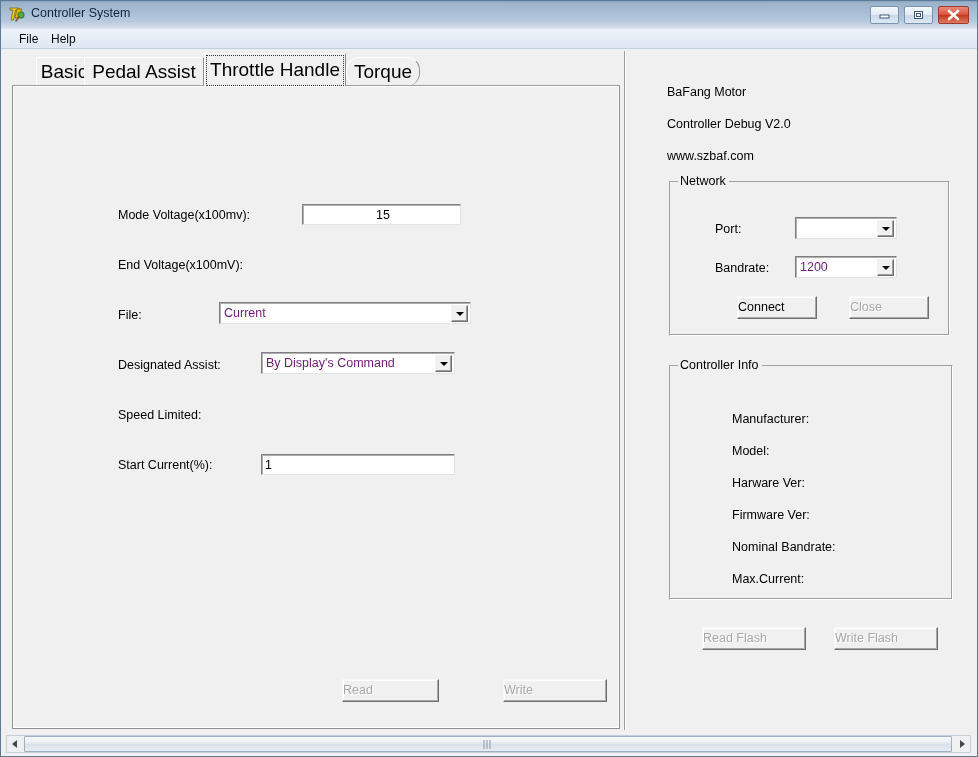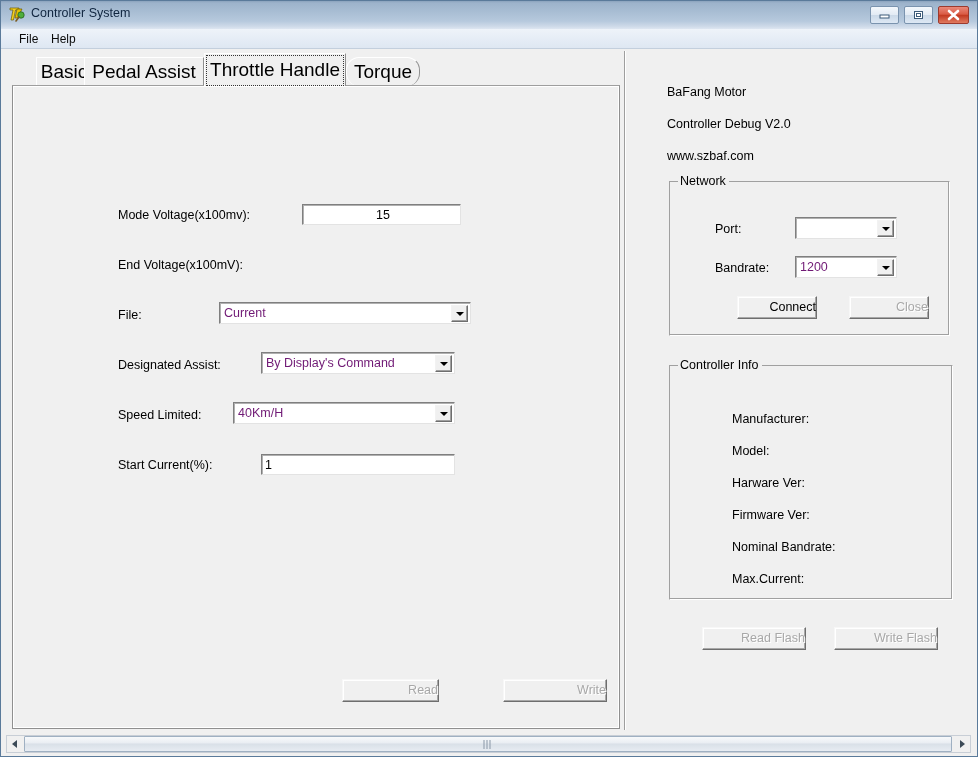--- a/index.html
+++ b/index.html
@@ -252,21 +252,21 @@
   .pushbtn {
     position: absolute;
     box-sizing: border-box;
     background: #f0f0f0;
     border: 1px solid #f7f7f7;
     border-right-color: #6e6e6e;
     border-bottom-color: #6e6e6e;
     box-shadow: inset -1px -1px 0 #a8a8a8, inset 1px 1px 0 #ffffff;
     font-size: 12.5px;
     color: #000;
-    text-align: right;
+    text-align: left;
     font-family: "Liberation Sans", sans-serif;
     cursor: default;
     white-space: nowrap;
   }
   .pushbtn.disabled {
     color: #a8a8a8;
     text-shadow: 1px 1px 0 #ffffff;
   }
 
   
@@ -435,24 +435,20 @@
             <span class="combo-arrow"></span>
           </div>
 
           <div class="form-label" style="left:105px; top:272px;">Designated Assist:</div>
           <div class="combo" style="left:248px; top:266px; width:194px; height:22px;">
             <span class="combo-text">By Display's Command</span>
             <span class="combo-arrow"></span>
           </div>
 
           <div class="form-label" style="left:105px; top:322px;">Speed Limited:</div>
-          <div class="combo" style="left:220px; top:316px; width:222px; height:22px;">
-            <span class="combo-text">40Km/H</span>
-            <span class="combo-arrow"></span>
-          </div>
 
           <div class="form-label" style="left:105px; top:372px;">Start Current(%):</div>
           <div class="textbox" style="left:248px; top:368px; width:194px; height:21px;">1</div>
 
           <div class="pushbtn disabled" style="left:329px; top:593px; width:97px; height:23px; line-height:21px;">Read</div>
           <div class="pushbtn disabled" style="left:490px; top:593px; width:104px; height:23px; line-height:21px;">Write</div>
 
         </div>
       </div>
 

